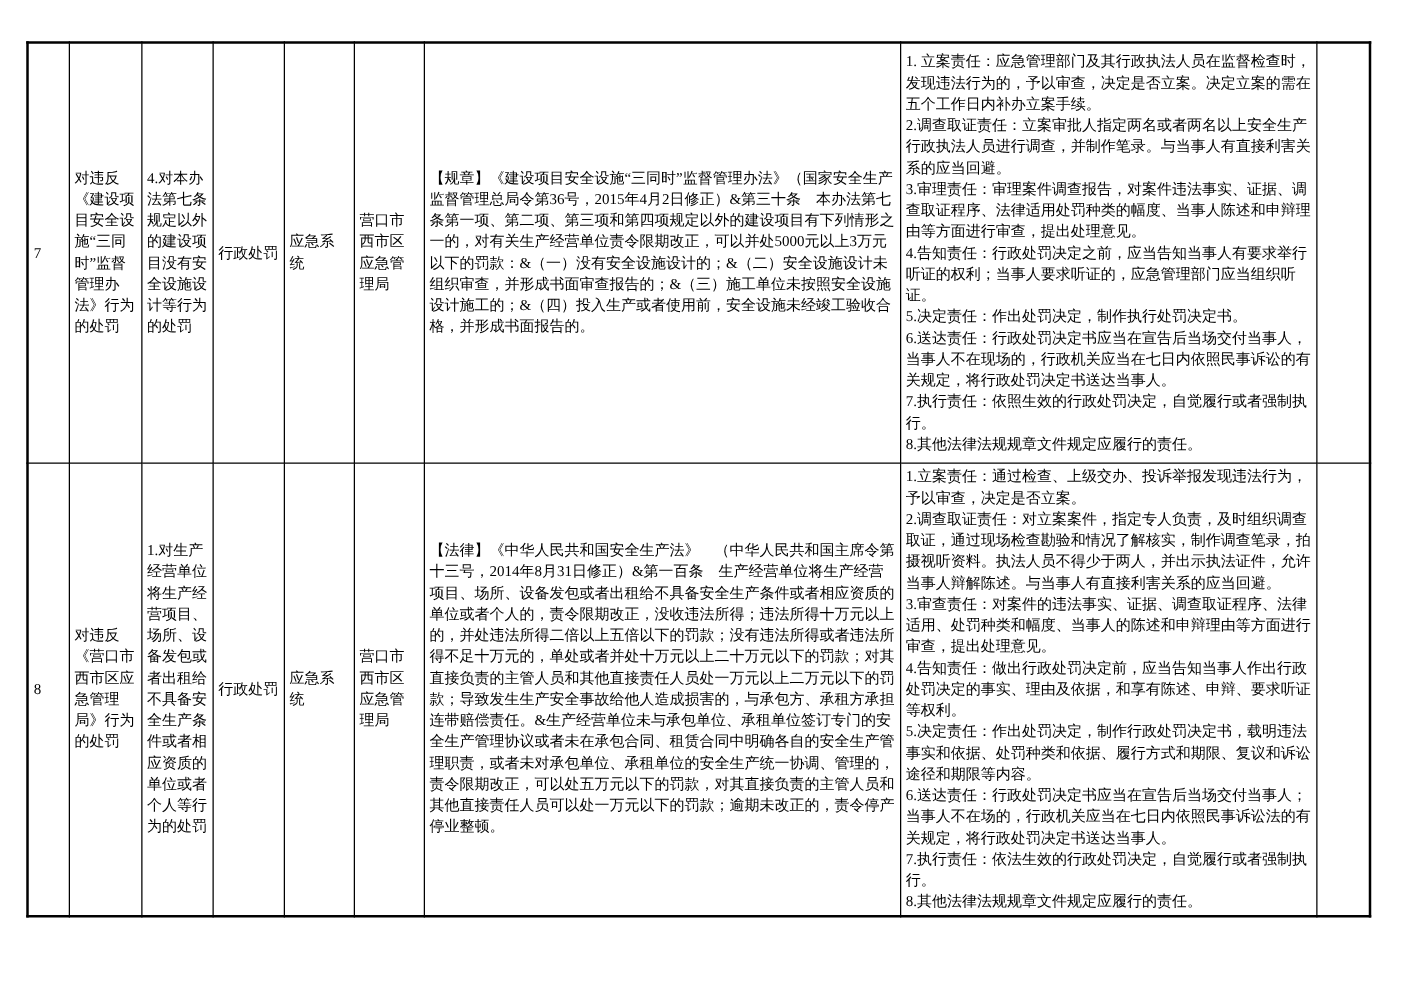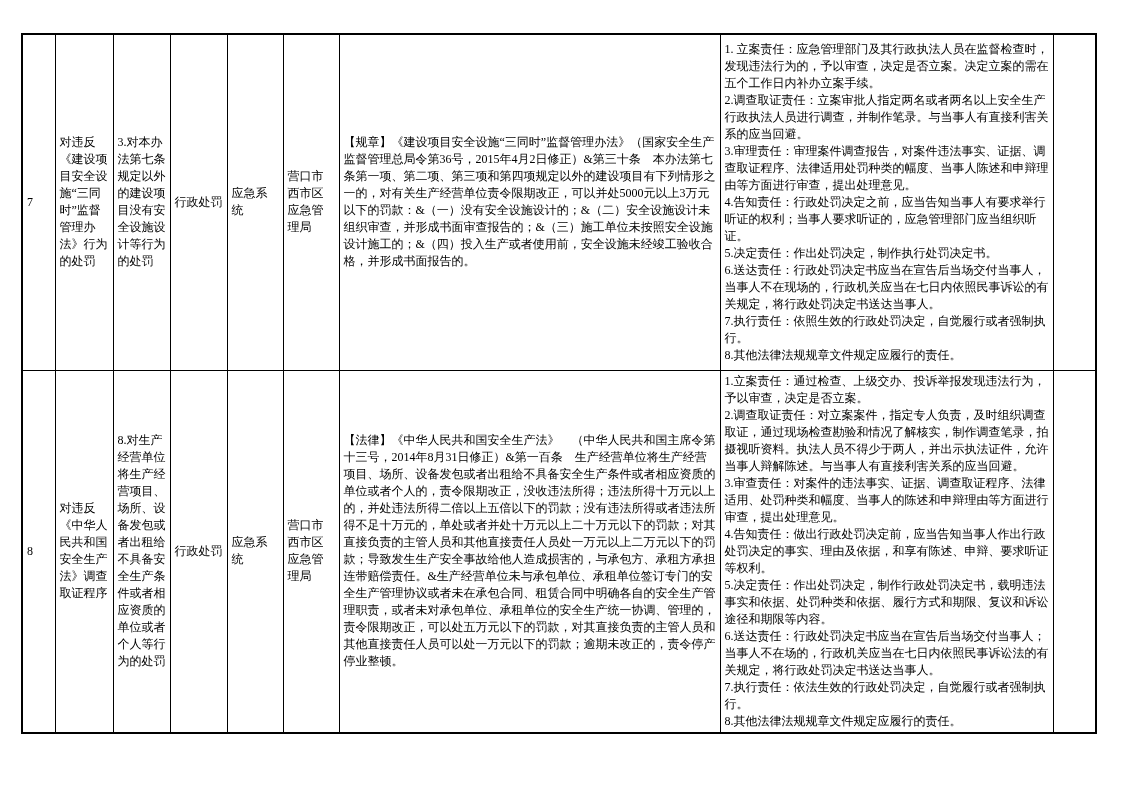--- a/index.html
+++ b/index.html
@@ -52,39 +52,39 @@
       <col style="width:56px">
       <col style="width:56px">
       <col style="width:381px">
       <col style="width:333px">
       <col style="width:43px">
     </colgroup>
     <tbody>
       <tr class="row-7">
         <td class="c-center">7</td>
         <td class="c-left">对违反《建设项目安全设施“三同时”监督管理办法》行为的处罚</td>
-        <td class="c-left">3.对本办法第七条规定以外的建设项目没有安全设施设计等行为的处罚</td>
+        <td class="c-left">4.对本办法第七条规定以外的建设项目没有安全设施设计等行为的处罚</td>
         <td class="c-center">行政处罚</td>
         <td class="c-center">应急系统</td>
         <td class="c-center">营口市西市区应急管理局</td>
         <td class="c-left">【规章】《建设项目安全设施“三同时”监督管理办法》（国家安全生产监督管理总局令第36号，2015年4月2日修正）&amp;第三十条　本办法第七条第一项、第二项、第三项和第四项规定以外的建设项目有下列情形之一的，对有关生产经营单位责令限期改正，可以并处5000元以上3万元以下的罚款：&amp;（一）没有安全设施设计的；&amp;（二）安全设施设计未组织审查，并形成书面审查报告的；&amp;（三）施工单位未按照安全设施设计施工的；&amp;（四）投入生产或者使用前，安全设施未经竣工验收合格，并形成书面报告的。</td>
         <td class="c-resp">1. 立案责任：应急管理部门及其行政执法人员在监督检查时，发现违法行为的，予以审查，决定是否立案。决定立案的需在五个工作日内补办立案手续。
 2.调查取证责任：立案审批人指定两名或者两名以上安全生产行政执法人员进行调查，并制作笔录。与当事人有直接利害关系的应当回避。
 3.审理责任：审理案件调查报告，对案件违法事实、证据、调查取证程序、法律适用处罚种类的幅度、当事人陈述和申辩理由等方面进行审查，提出处理意见。
 4.告知责任：行政处罚决定之前，应当告知当事人有要求举行听证的权利；当事人要求听证的，应急管理部门应当组织听证。
 5.决定责任：作出处罚决定，制作执行处罚决定书。
 6.送达责任：行政处罚决定书应当在宣告后当场交付当事人，当事人不在现场的，行政机关应当在七日内依照民事诉讼的有关规定，将行政处罚决定书送达当事人。
 7.执行责任：依照生效的行政处罚决定，自觉履行或者强制执行。
 8.其他法律法规规章文件规定应履行的责任。</td>
         <td class="c-center"></td>
       </tr>
       <tr class="row-8">
         <td class="c-center">8</td>
-        <td class="c-left">对违反《中华人民共和国安全生产法》调查取证程序</td>
-        <td class="c-left">8.对生产经营单位将生产经营项目、场所、设备发包或者出租给不具备安全生产条件或者相应资质的单位或者个人等行为的处罚</td>
+        <td class="c-left">对违反《营口市西市区应急管理局》行为的处罚</td>
+        <td class="c-left">1.对生产经营单位将生产经营项目、场所、设备发包或者出租给不具备安全生产条件或者相应资质的单位或者个人等行为的处罚</td>
         <td class="c-center">行政处罚</td>
         <td class="c-center">应急系统</td>
         <td class="c-center">营口市西市区应急管理局</td>
         <td class="c-left">【法律】《中华人民共和国安全生产法》　（中华人民共和国主席令第十三号，2014年8月31日修正）&amp;第一百条　生产经营单位将生产经营项目、场所、设备发包或者出租给不具备安全生产条件或者相应资质的单位或者个人的，责令限期改正，没收违法所得；违法所得十万元以上的，并处违法所得二倍以上五倍以下的罚款；没有违法所得或者违法所得不足十万元的，单处或者并处十万元以上二十万元以下的罚款；对其直接负责的主管人员和其他直接责任人员处一万元以上二万元以下的罚款；导致发生生产安全事故给他人造成损害的，与承包方、承租方承担连带赔偿责任。&amp;生产经营单位未与承包单位、承租单位签订专门的安全生产管理协议或者未在承包合同、租赁合同中明确各自的安全生产管理职责，或者未对承包单位、承租单位的安全生产统一协调、管理的，责令限期改正，可以处五万元以下的罚款，对其直接负责的主管人员和其他直接责任人员可以处一万元以下的罚款；逾期未改正的，责令停产停业整顿。</td>
         <td class="c-resp">1.立案责任：通过检查、上级交办、投诉举报发现违法行为，予以审查，决定是否立案。
 2.调查取证责任：对立案案件，指定专人负责，及时组织调查取证，通过现场检查勘验和情况了解核实，制作调查笔录，拍摄视听资料。执法人员不得少于两人，并出示执法证件，允许当事人辩解陈述。与当事人有直接利害关系的应当回避。
 3.审查责任：对案件的违法事实、证据、调查取证程序、法律适用、处罚种类和幅度、当事人的陈述和申辩理由等方面进行审查，提出处理意见。
 4.告知责任：做出行政处罚决定前，应当告知当事人作出行政处罚决定的事实、理由及依据，和享有陈述、申辩、要求听证等权利。
 5.决定责任：作出处罚决定，制作行政处罚决定书，载明违法事实和依据、处罚种类和依据、履行方式和期限、复议和诉讼途径和期限等内容。
 6.送达责任：行政处罚决定书应当在宣告后当场交付当事人；当事人不在场的，行政机关应当在七日内依照民事诉讼法的有关规定，将行政处罚决定书送达当事人。

